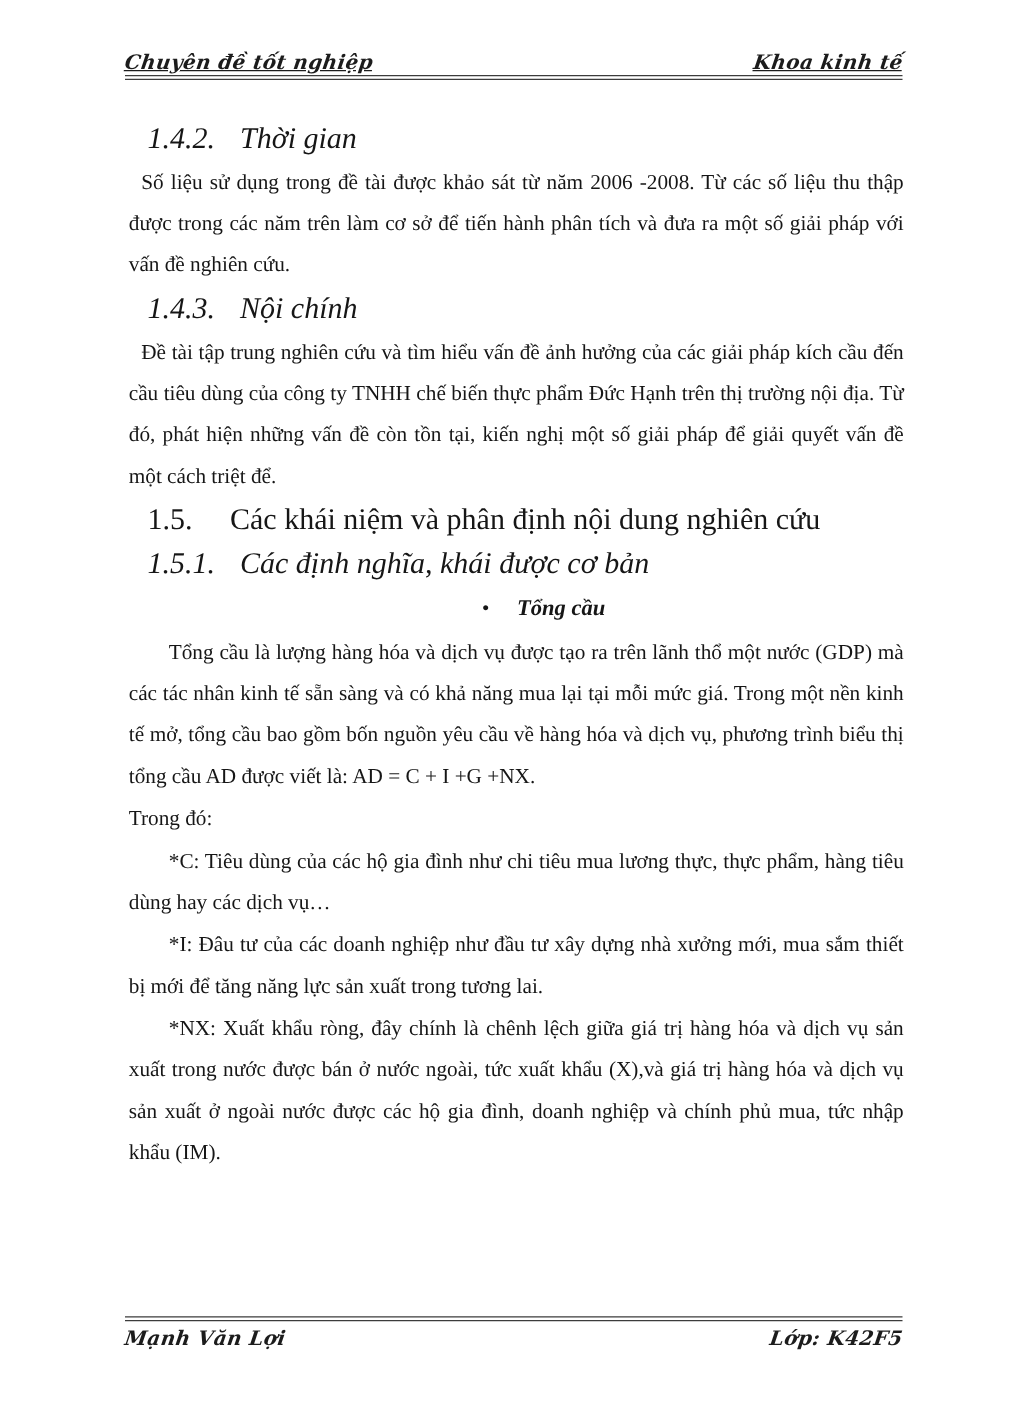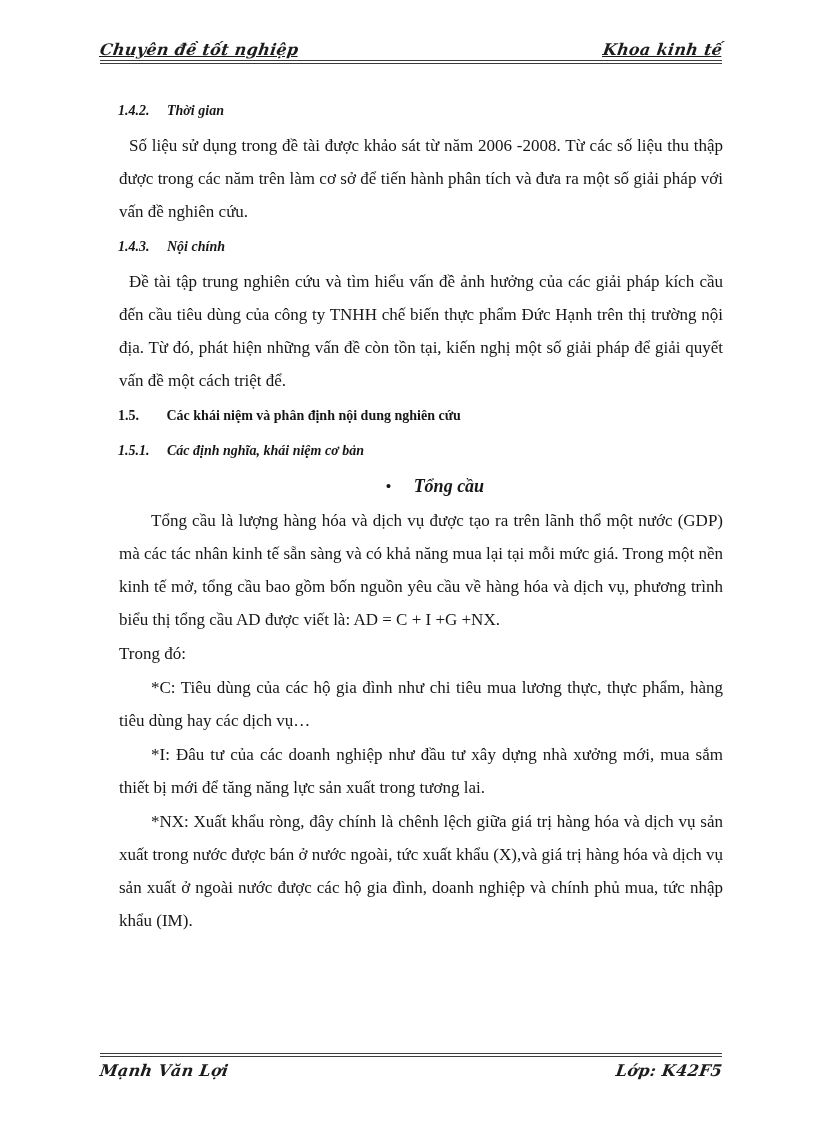--- a/index.html
+++ b/index.html
@@ -56,39 +56,39 @@
   .content {
     position: absolute;
     left: 103px;
     width: 620px;
     top: 92px;
     font-size: 17px;
     line-height: 33px;
     text-align: justify;
   }
   .heading {
-    font-weight: 700;
-    font-size: 14px;
+    font-weight: 400;
+    font-size: 24px;
     line-height: 32px;
     margin: 3px 0 2px 0;
     padding-left: 15px;
     text-align: left;
   }
   .heading.italic {
     font-style: italic;
   }
   .heading .hnum {
     display: inline-block;
     margin-right: 14px;
   }
   .heading.wide-gap .hnum {
     margin-right: 24px;
   }
   p {
-    margin: 0 0 1px 16px;
+    margin: 0 0 1px 0;
   }
   .indent-sm  { text-indent: 10px; }
   .indent-md  { text-indent: 32px; }
   .no-indent  { text-indent: 0; }
   .bullet-row {
     font-weight: 700;
     font-style: italic;
     font-size: 18px;
     line-height: 32px;
     margin: 3px 0 2px 0;
@@ -128,21 +128,21 @@
 
     <p class="indent-sm">Đề tài tập trung nghiên cứu và tìm hiểu vấn đề ảnh hưởng của các giải pháp kích cầu đến cầu tiêu dùng của công ty TNHH chế biến thực phẩm Đức Hạnh trên thị trường nội địa. Từ đó, phát hiện những vấn đề còn tồn tại, kiến nghị một số giải pháp để giải quyết vấn đề một cách triệt để.</p>
 
     <div class="heading wide-gap">
       <span class="hnum">1.5.</span>
       <span class="htitle">Các khái niệm và phân định nội dung nghiên cứu</span>
     </div>
 
     <div class="heading italic">
       <span class="hnum">1.5.1.</span>
-      <span class="htitle">Các  định nghĩa, khái niệm cơ bản</span>
+      <span class="htitle">Các  định nghĩa, khái được cơ bản</span>
     </div>
 
     <div class="bullet-row">
       <span class="bullet-marker">•</span>
       <span>Tổng cầu</span>
     </div>
 
     <p class="indent-md">Tổng cầu là lượng hàng hóa và dịch vụ được tạo ra trên lãnh thổ một nước (GDP) mà các tác nhân kinh tế sẵn sàng và có khả năng mua lại tại mỗi mức giá. Trong một nền kinh tế mở, tổng cầu bao gồm bốn nguồn yêu cầu về hàng hóa và dịch vụ, phương trình biểu thị tổng cầu AD được viết là: AD = C + I +G +NX.</p>
 
     <p class="no-indent">Trong đó:</p>

